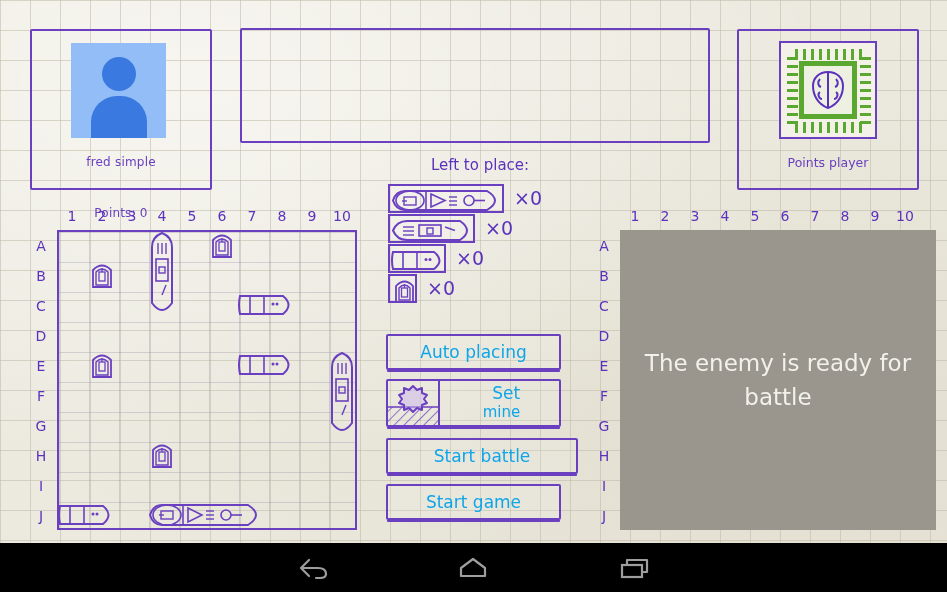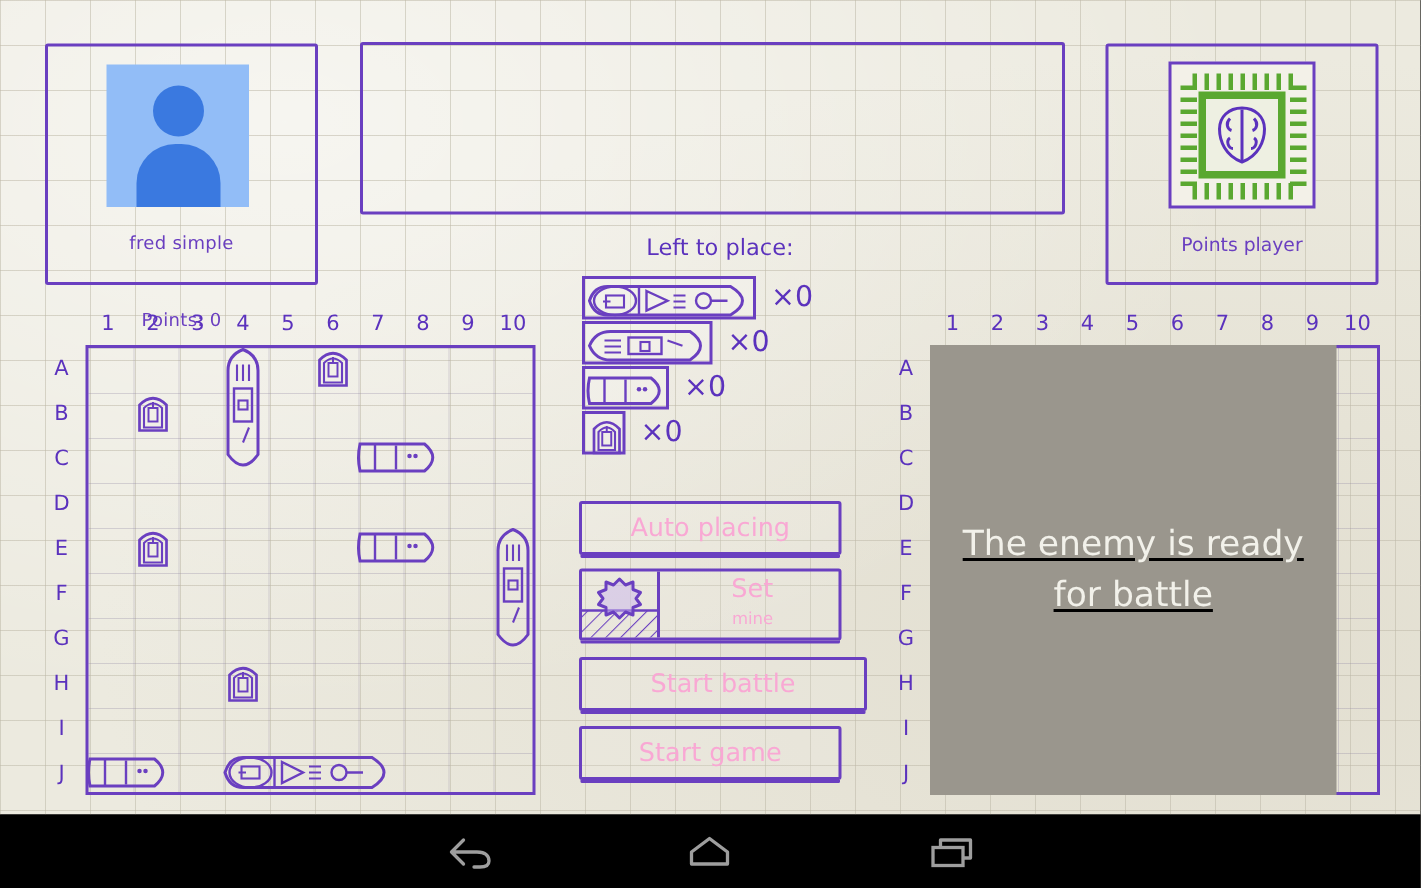--- a/index.html
+++ b/index.html
@@ -111,21 +111,21 @@
     color: #5b32bd;
     font-size: 19px;
     white-space: nowrap;
   }
   
   .btn {
     position: absolute;
     border: 2px solid #6a3fc0;
     border-radius: 2px;
     background: rgba(255,255,255,0.10);
-    color: #f9a8d4;
+    color: #0ea5e9;
     font-size: 17px;
     display: flex;
     align-items: center;
     justify-content: center;
     box-shadow: 0 3px 0 -1px #6a3fc0;
     cursor: pointer;
   }
   #btn-auto { left: 386px; top: 334px; width: 175px; height: 36px; }
   #btn-mine { left: 386px; top: 379px; width: 175px; height: 48px; padding-left: 56px; }
   #btn-mine .mine-label { line-height: 19px; text-align: right; }
@@ -325,21 +325,21 @@
             <line x1="0" y1="0" x2="0" y2="7" stroke="#6a3fc0" stroke-width="1.4"></line>
           </pattern>
         </defs>
         <rect x="0" y="26" width="50" height="20" fill="url(#hatch)"></rect>
         <line x1="0" y1="26" x2="50" y2="26" stroke="#6a3fc0" stroke-width="1.6"></line>
         <path d="M25 5 l4 4 5 -2 0 5 5 2 -3 4 3 4 -5 2 0 5 -5 -2 -4 4 -4 -4 -5 2 0 -5 -5 -2 3 -4 -3 -4 5 -2 0 -5 5 2 z" fill="#c9b6ee" fill-opacity="0.5" stroke="#6a3fc0" stroke-width="2" stroke-linejoin="round"></path>
       </svg>
     </div>
     <div class="mine-label">
       <div style="font-size:17px;">Set</div>
-      <div style="font-size:11px;">mine</div>
+      <div style="font-size:15px;">mine</div>
     </div>
   </div>
 
   <div class="btn" id="btn-start">
     <span>Start battle</span>
   </div>
 
   <div class="btn" id="btn-stop">
     <span>Start game</span>
   </div>
@@ -462,21 +462,21 @@
       <div class="row-head" style="left: 594px; top: 268px; width: 20px;">B</div>
       <div class="row-head" style="left: 594px; top: 298px; width: 20px;">C</div>
       <div class="row-head" style="left: 594px; top: 328px; width: 20px;">D</div>
       <div class="row-head" style="left: 594px; top: 358px; width: 20px;">E</div>
       <div class="row-head" style="left: 594px; top: 388px; width: 20px;">F</div>
       <div class="row-head" style="left: 594px; top: 418px; width: 20px;">G</div>
       <div class="row-head" style="left: 594px; top: 448px; width: 20px;">H</div>
       <div class="row-head" style="left: 594px; top: 478px; width: 20px;">I</div>
       <div class="row-head" style="left: 594px; top: 508px; width: 20px;">J</div>
       <div class="grid" style="left: 620px; top: 230px; width: 300px; height: 300px;"></div>
-      <div id="enemy-overlay" style="left: 620px; top: 230px; width: 271px; height: 300px; background: rgb(154, 150, 141); text-decoration: underline;">
+      <div id="enemy-overlay" style="left: 620px; top: 230px; width: 316px; height: 300px; background: rgb(154, 150, 141);">
         <div id="enemy-overlay-text">The enemy is ready for battle</div>
       </div>
     </div>
 
   <div id="navbar">
     <div class="navbtn" id="nav-back">
       <svg width="34" height="26" viewBox="0 0 34 26">
         <path d="M5 13 L13 5 M5 13 L13 21 M5 13 L22 13 C28 13 30 16 30 19 C30 22 27 23 24 23 L20 23" fill="none" stroke="#9e9e9e" stroke-width="2.2" stroke-linecap="round" stroke-linejoin="round"></path>
       </svg>
     </div>

